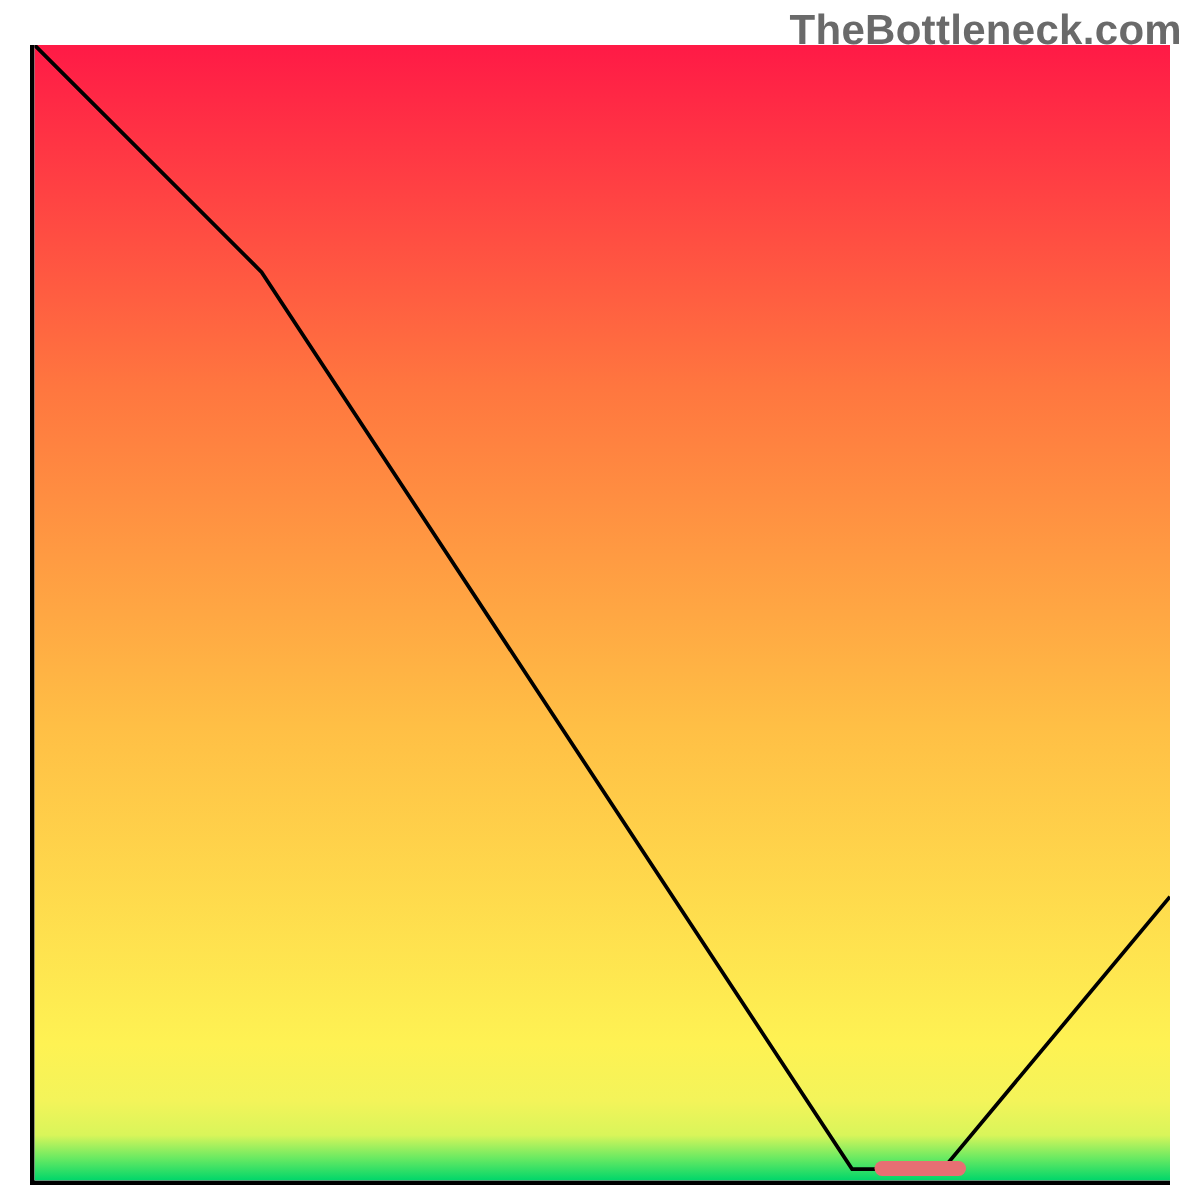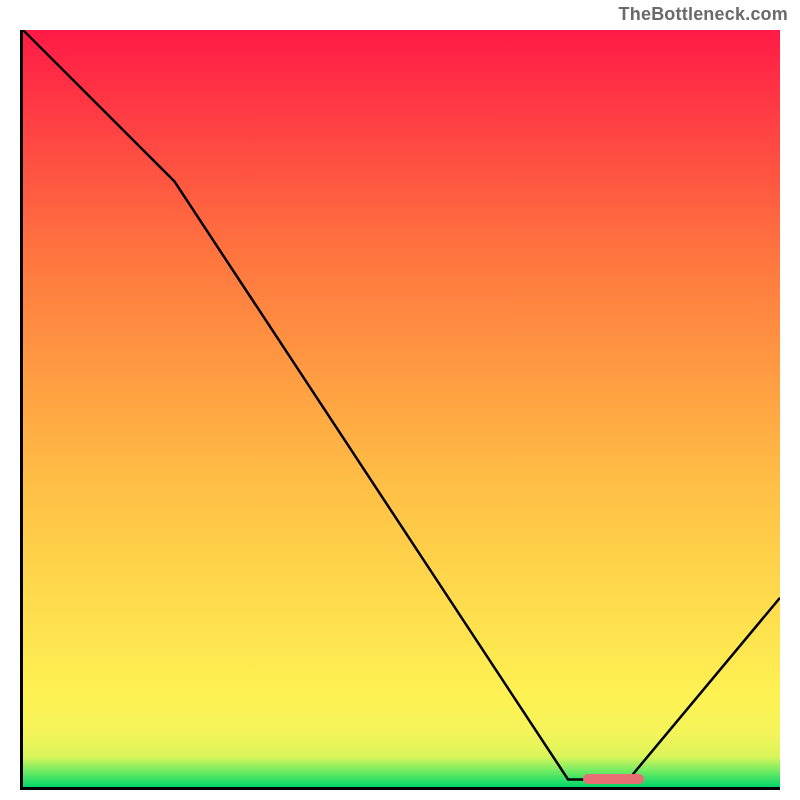--- a/index.html
+++ b/index.html
@@ -13,21 +13,21 @@
   .container {
     position: relative;
     width: 800px;
     height: 800px;
   }
   .watermark {
     position: absolute;
     top: 4px;
     right: 12px;
     font-family: Arial, Helvetica, sans-serif;
-    font-size: 18px;
+    font-size: 28px;
     font-weight: bold;
     color: #6a6a6a;
     letter-spacing: 0.2px;
   }
   .plot {
     position: absolute;
     left: 20px;
     top: 30px;
     width: 760px;
     height: 760px;

